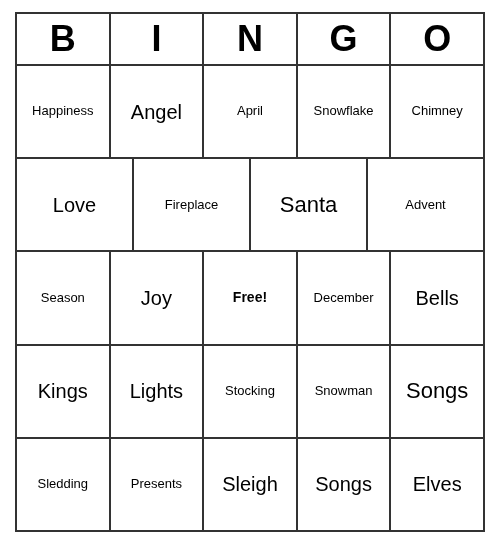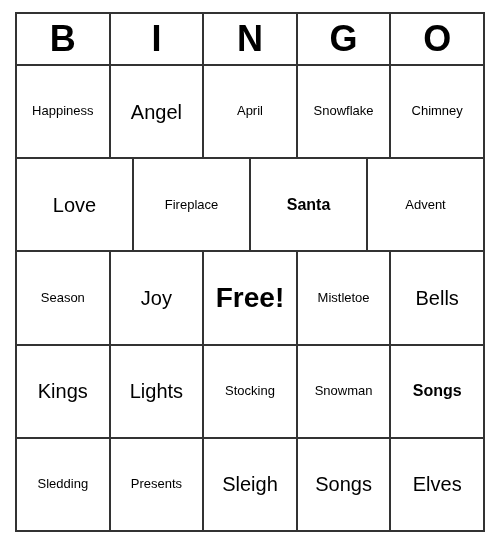--- a/index.html
+++ b/index.html
@@ -52,21 +52,20 @@
 
     .bingo-row {
       display: flex;
       flex-direction: row;
       flex: 1;
       border-bottom: 2px solid #333;
     }
 
     .bingo-row:last-child {
       border-bottom: none;
-      justify-content: flex-end;
     }
 
     .bingo-cell {
       flex: 1;
       display: flex;
       align-items: center;
       justify-content: center;
       text-align: center;
       border-right: 2px solid #333;
       padding: 4px;
@@ -81,31 +80,31 @@
       font-family: Arial, Helvetica, sans-serif;
       line-height: 1.1;
     }
 
     .size-large {
       font-size: 20px;
       font-weight: normal;
     }
 
     .size-medium {
-      font-size: 16px;
-      font-weight: bold;
+      font-size: 22px;
+      font-weight: normal;
     }
 
     .size-small {
       font-size: 13px;
       font-weight: normal;
     }
 
     .size-free {
-      font-size: 28px;
+      font-size: 14px;
       font-weight: bold;
     }
   </style>
 </head>
 <body>
 
 <div class="bingo-card">
   <div class="bingo-header">
   <div class="bingo-header-cell">B</div>
       <div class="bingo-header-cell">I</div>
@@ -149,21 +148,21 @@
         <div class="bingo-cell">
           <span class="cell-text size-small">Season</span>
         </div>
         <div class="bingo-cell">
           <span class="cell-text size-large">Joy</span>
         </div>
         <div class="bingo-cell">
           <span class="cell-text size-free">Free!</span>
         </div>
         <div class="bingo-cell">
-          <span class="cell-text size-small">Mistletoe</span>
+          <span class="cell-text size-small">December</span>
         </div>
         <div class="bingo-cell">
           <span class="cell-text size-large">Bells</span>
         </div>
       </div>
       <div class="bingo-row">
         <div class="bingo-cell">
           <span class="cell-text size-large">Kings</span>
         </div>
         <div class="bingo-cell">

